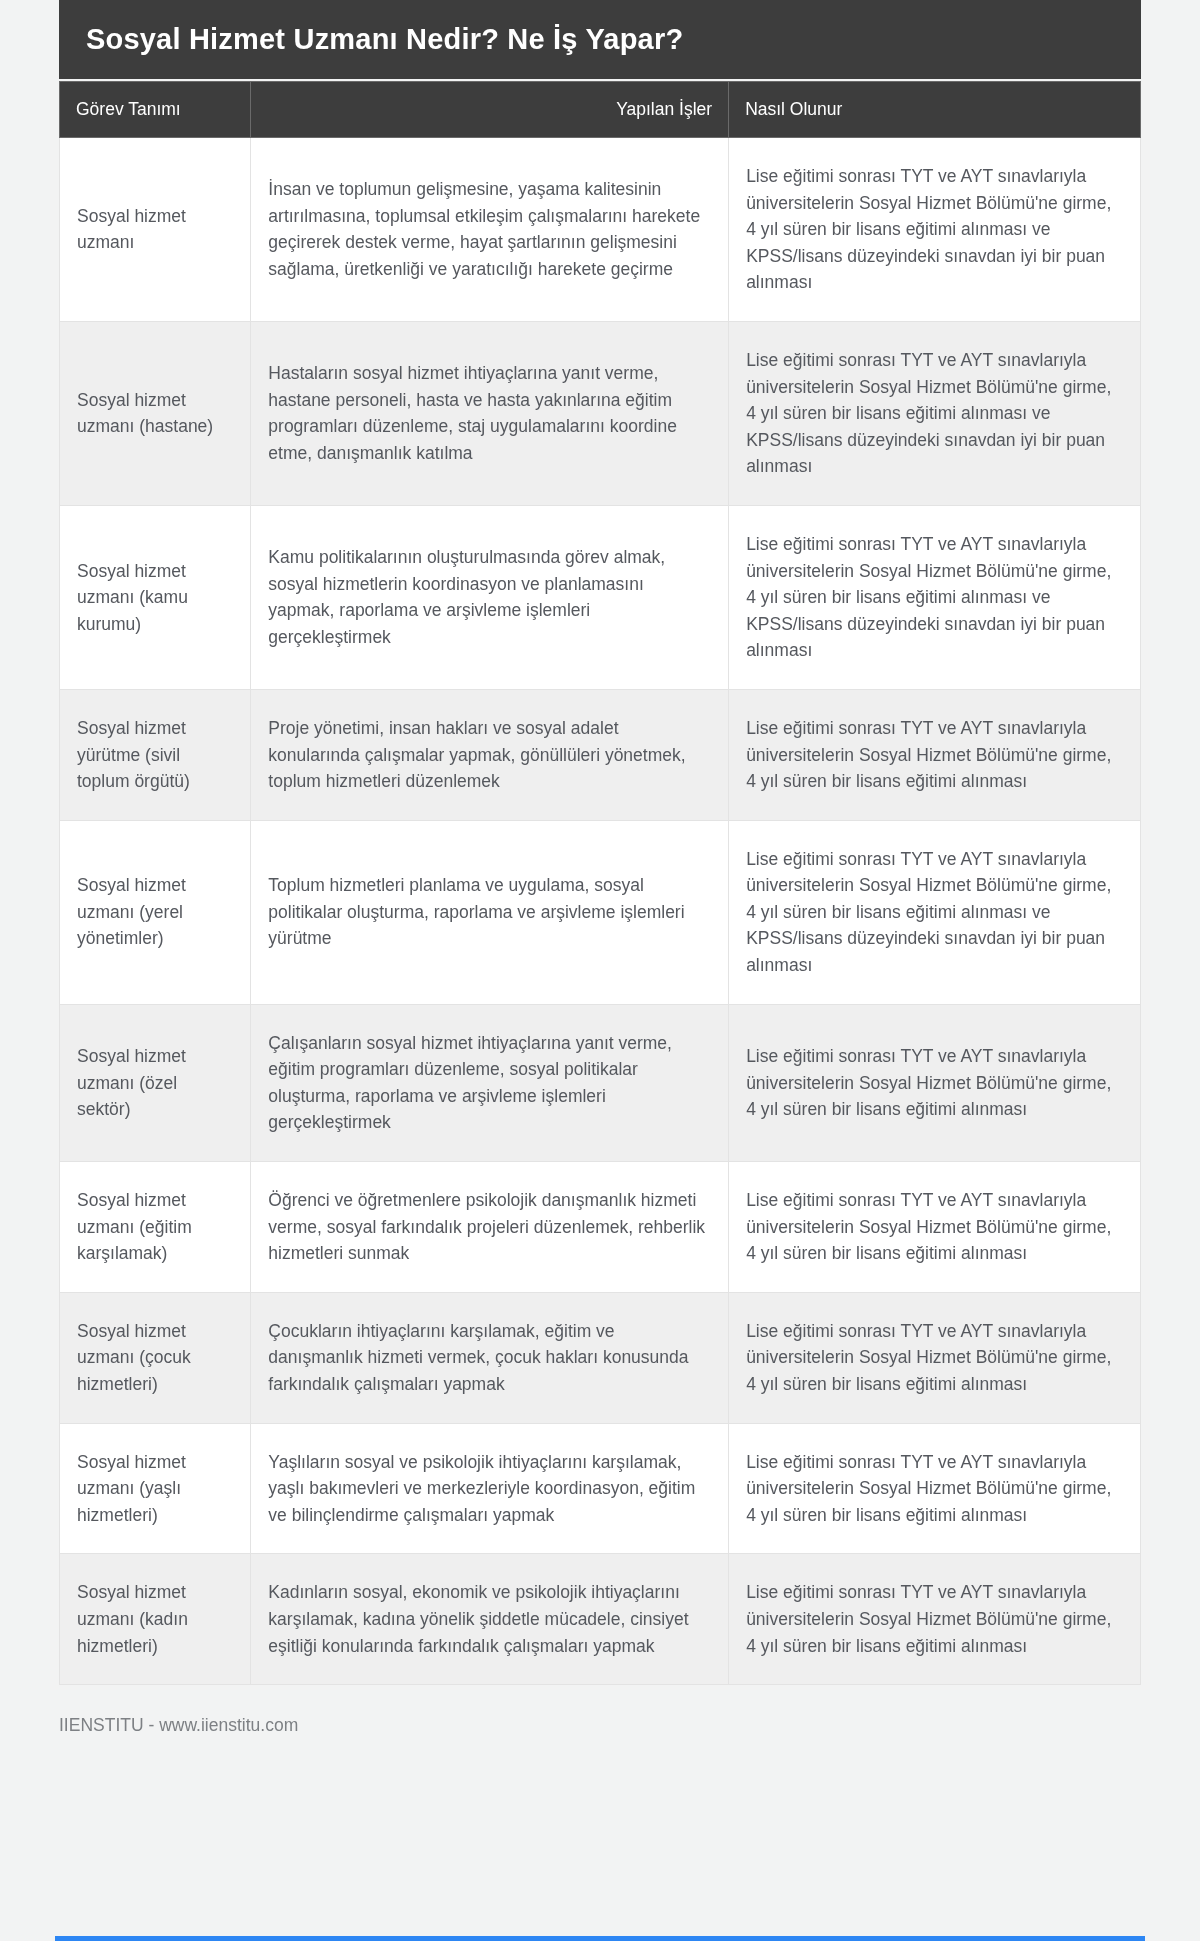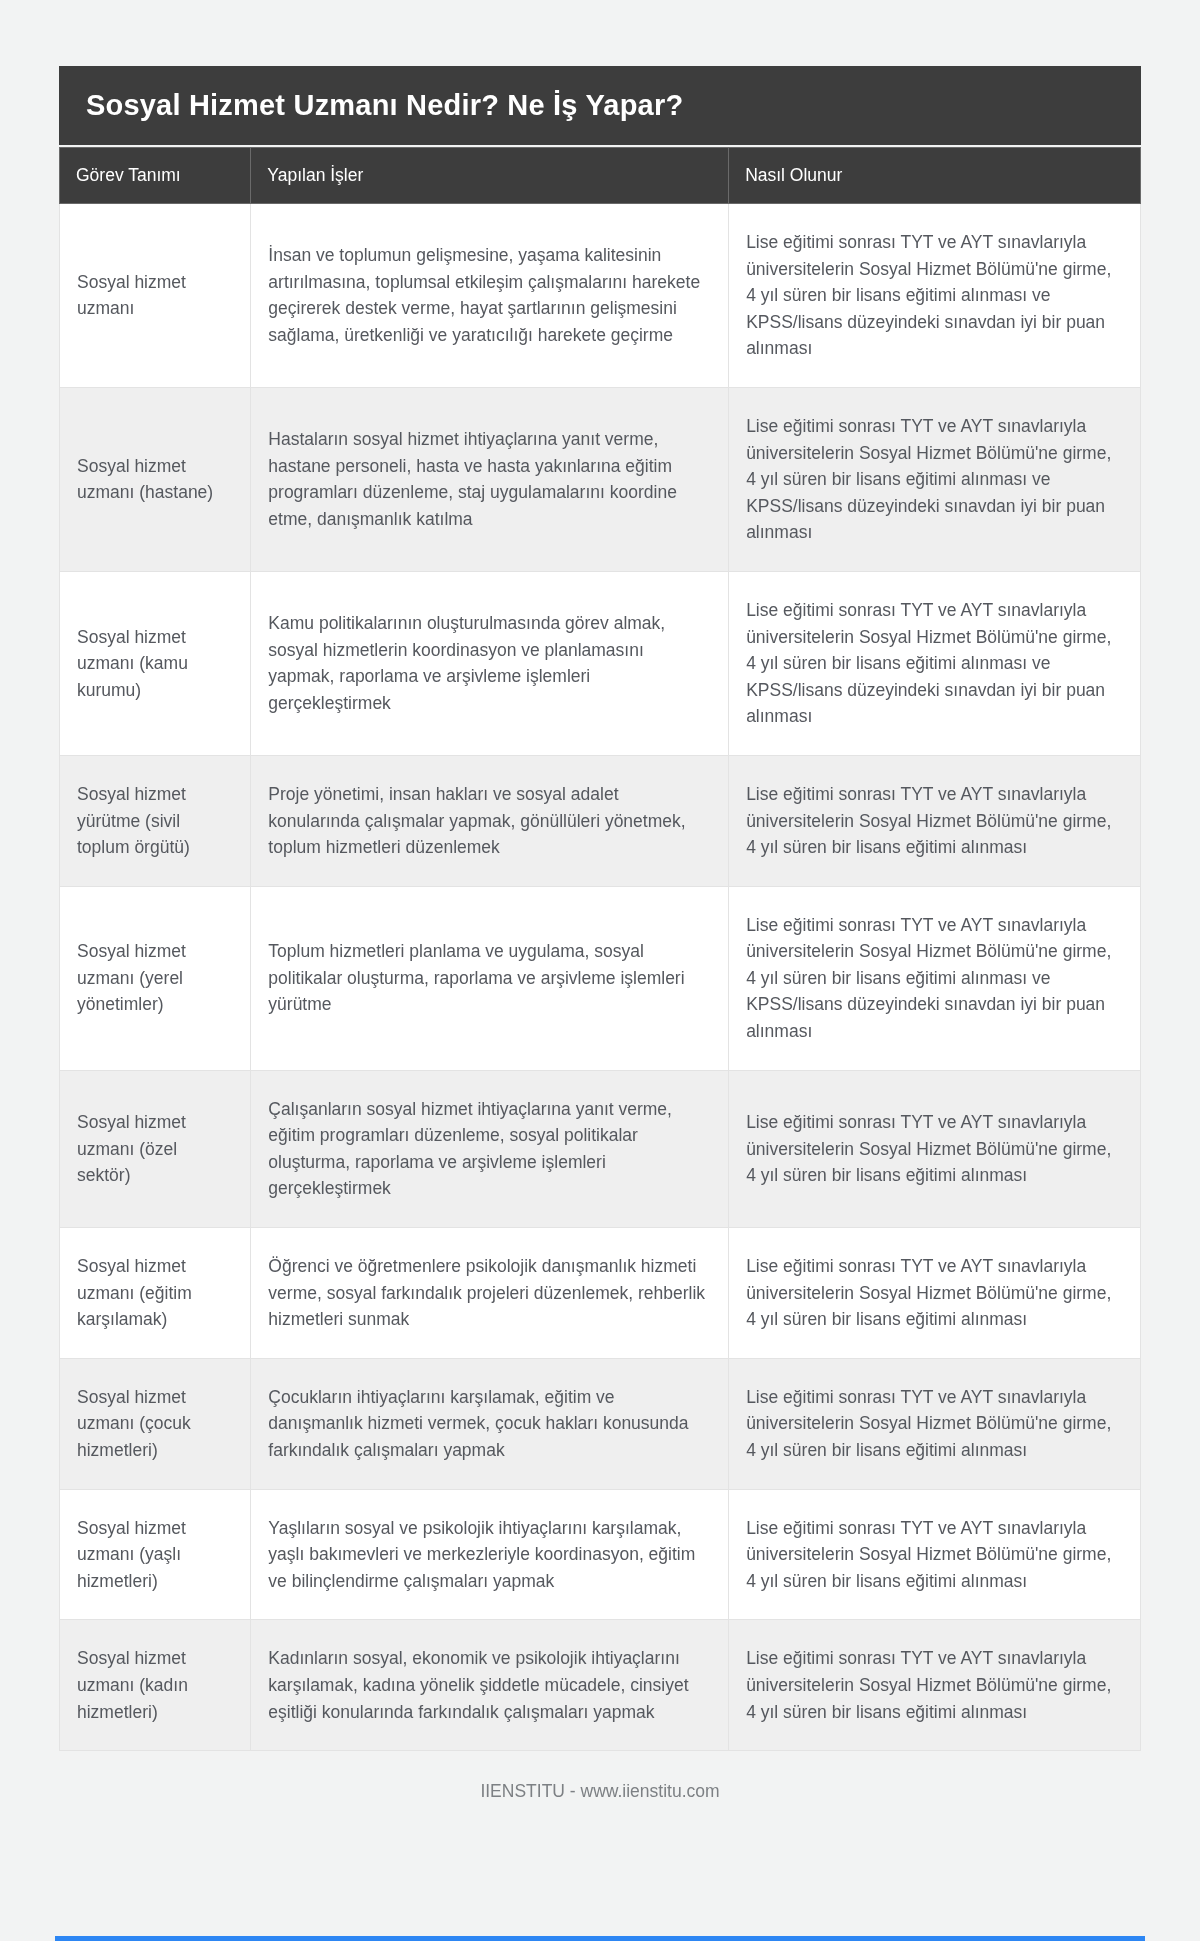--- a/index.html
+++ b/index.html
@@ -7,21 +7,20 @@
     width: 1200px;
     height: 1941px;
     background: #f2f3f3;
     font-family: "Liberation Sans", "DejaVu Sans", sans-serif;
     position: relative;
     overflow: hidden;
   }
   .container {
     width: 1082px;
     margin: 0 auto;
-    padding-top: 66px;
   }
   .title-bar {
     background: #3d3d3d;
     color: #ffffff;
     font-size: 29px;
     font-weight: bold;
     padding: 23px 27px;
     margin-bottom: 2px;
     letter-spacing: 0.2px;
   }
@@ -33,35 +32,34 @@
   table.spec-table thead th {
     background: #3d3d3d;
     color: #ffffff;
     font-size: 17.5px;
     font-weight: normal;
     text-align: left;
     padding: 17px 16px;
     border: 1px solid #6a6a6a;
   }
   table.spec-table th:nth-child(1) { width: 17.7%; }
-  table.spec-table th:nth-child(2) { width: 44.2%; }
+  table.spec-table th:nth-child(2) { width: 44.2%; text-align: right; }
   table.spec-table th:nth-child(3) { width: 38.1%; }
   table.spec-table tbody td {
     padding: 25px 17px;
     font-size: 17.5px;
     color: #55585e;
     line-height: 1.52;
     vertical-align: middle;
     border: 1px solid #e3e3e3;
     word-wrap: break-word;
   }
   table.spec-table tbody tr:nth-child(odd)  { background: #ffffff; }
   table.spec-table tbody tr:nth-child(even) { background: #efefef; }
   .footer {
-    text-align: center;
     color: #7d8084;
     font-size: 17.5px;
     margin-top: 30px;
   }
   .bottom-accent {
     position: absolute;
     bottom: 0;
     left: 50%;
     transform: translateX(-50%);
     width: 1090px;

